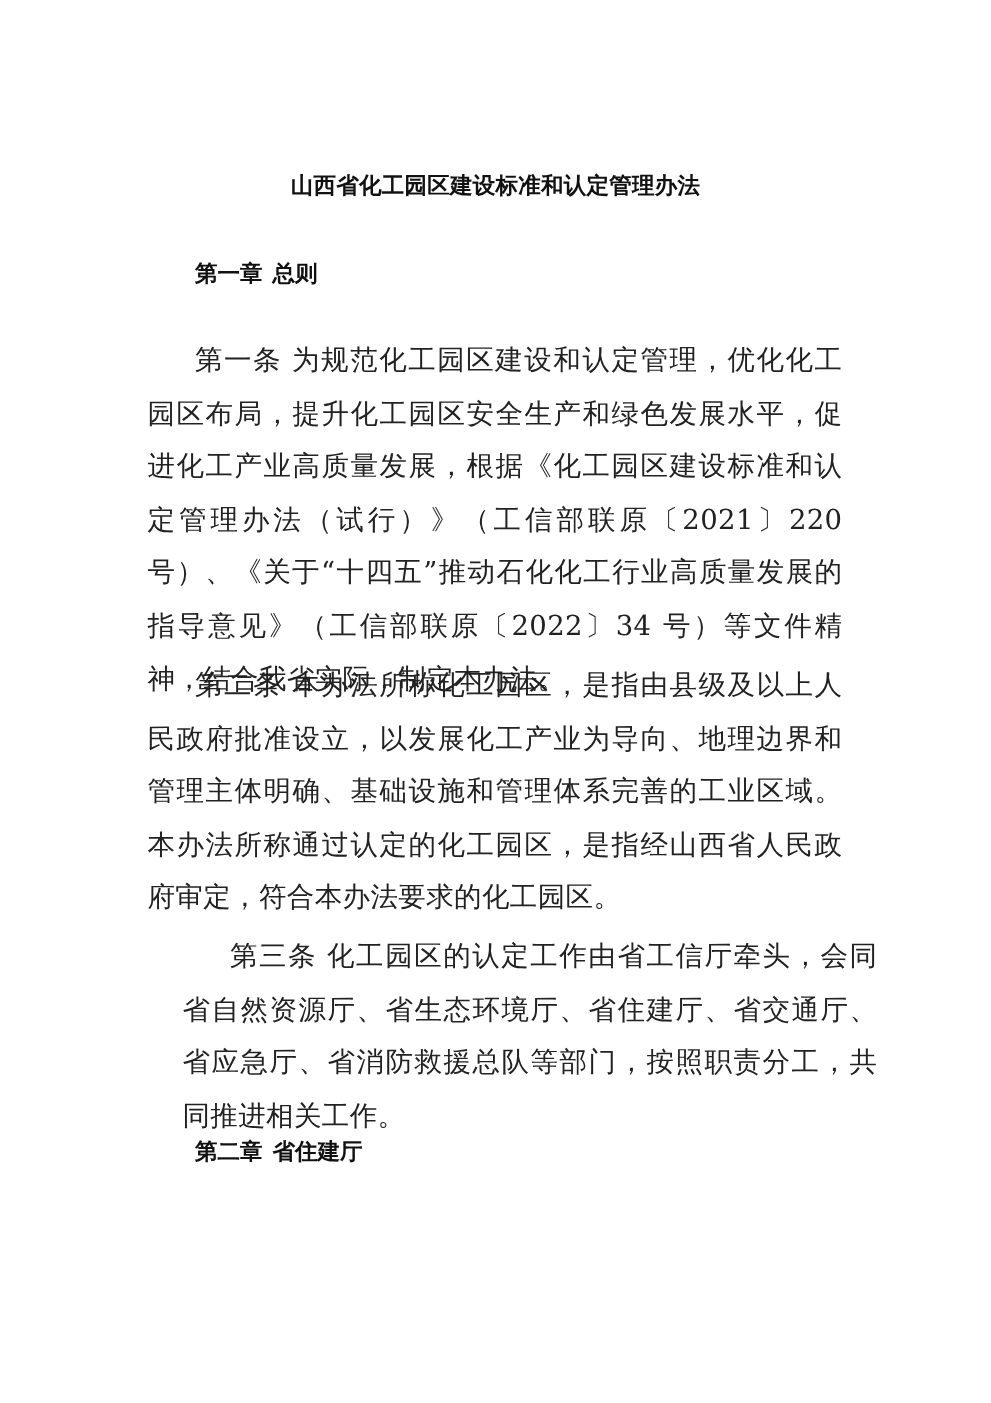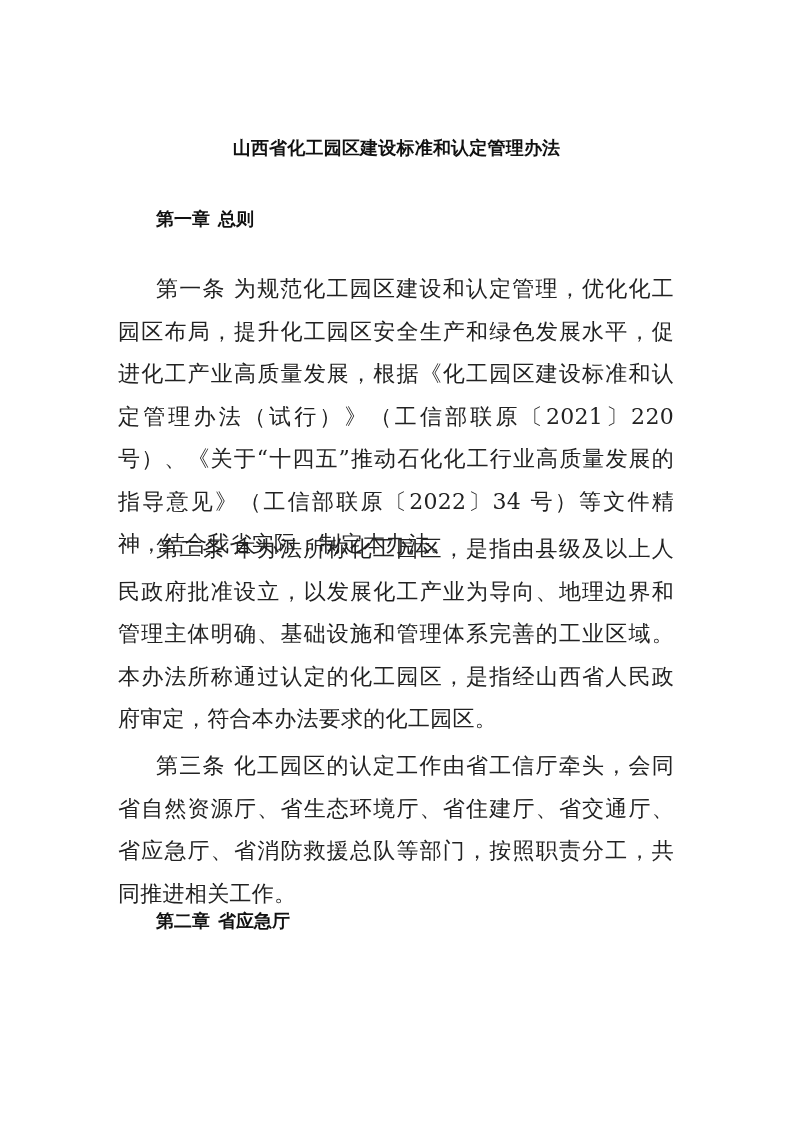--- a/index.html
+++ b/index.html
@@ -28,21 +28,21 @@
   </div>
 
   <div class="para" style="top:268px;">
     <span class="lead">第一条</span><span>为规范化工园区建设和认定管理，优化化工园区布局，提升化工园区安全生产和绿色发展水平，促进化工产业高质量发展，根据《化工园区建设标准和认定管理办法（试行）》（工信部联原〔2021〕220 号）、《关于“十四五”推动石化化工行业高质量发展的指导意见》（工信部联原〔2022〕34 号）等文件精神，结合我省实际，制定本办法。</span>
   </div>
 
   <div class="para" style="top:528px;">
     <span class="lead">第二条</span><span>本办法所称化工园区，是指由县级及以上人民政府批准设立，以发展化工产业为导向、地理边界和管理主体明确、基础设施和管理体系完善的工业区域。本办法所称通过认定的化工园区，是指经山西省人民政府审定，符合本办法要求的化工园区。</span>
   </div>
 
-  <div class="para" style="top:745px;">
+  <div class="para" style="top:745px;margin-left:28px;">
     <span class="lead">第三条</span><span>化工园区的认定工作由省工信厅牵头，会同省自然资源厅、省生态环境厅、省住建厅、省交通厅、省应急厅、省消防救援总队等部门，按照职责分工，共同推进相关工作。</span>
   </div>
 
   <div class="chapter" style="top:909px;">
-    <span>第二章</span><span class="sp"></span><span>省应急厅</span>
+    <span>第二章</span><span class="sp"></span><span>省住建厅</span>
   </div>
 
 </div>
 
 </body></html>

